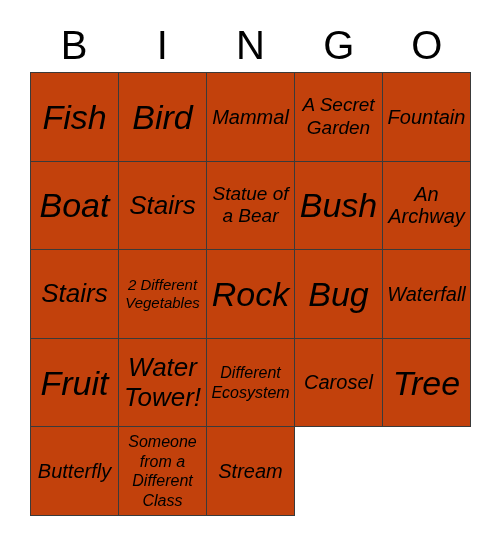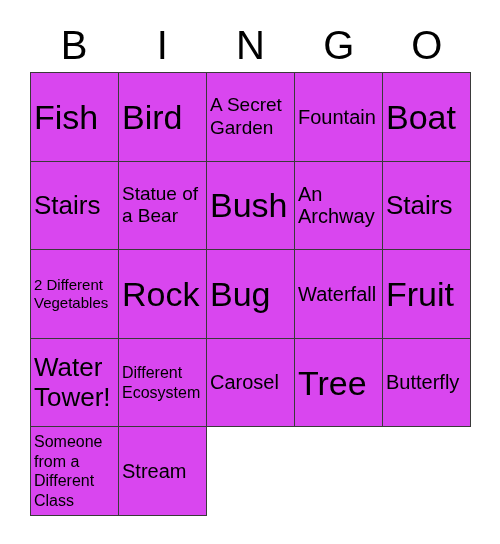--- a/index.html
+++ b/index.html
@@ -56,23 +56,25 @@
     box-sizing: border-box;
     background: #ffffff;
   }
   .cell {
     border-right: 1.5px solid #3a3a3a;
     border-bottom: 1.5px solid #3a3a3a;
     box-sizing: border-box;
     display: flex;
     align-items: center;
     justify-content: center;
+    text-align: center;
     padding: 2px 3px;
     overflow: hidden;
-    background: #d946ef;
+    background: #c2410c;
+    font-style: italic;
   }
   .cell .cell-text {
     display: block;
     width: 100%;
     line-height: 1.12;
     color: #000000;
     word-wrap: break-word;
   }
   
   .sz-xl .cell-text { font-size: 34px; }
@@ -95,20 +97,23 @@
     <div class="header-letter">O</div>
   </div>
 
   <div id="grid">
 
     <div class="cell sz-xl">
         <span class="cell-text">Fish</span>
       </div>
     <div class="cell sz-xl">
         <span class="cell-text">Bird</span>
+      </div>
+    <div class="cell sz-md">
+        <span class="cell-text">Mammal</span>
       </div>
     <div class="cell sz-sm">
         <span class="cell-text">A Secret Garden</span>
       </div>
     <div class="cell sz-md">
         <span class="cell-text">Fountain</span>
       </div>
 
     <div class="cell sz-xl">
         <span class="cell-text">Boat</span>

